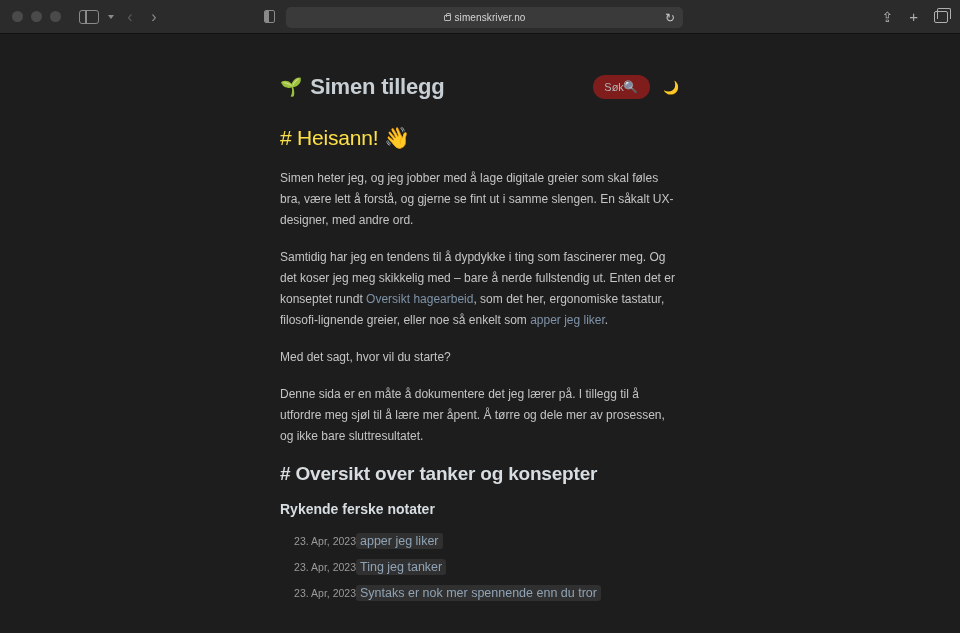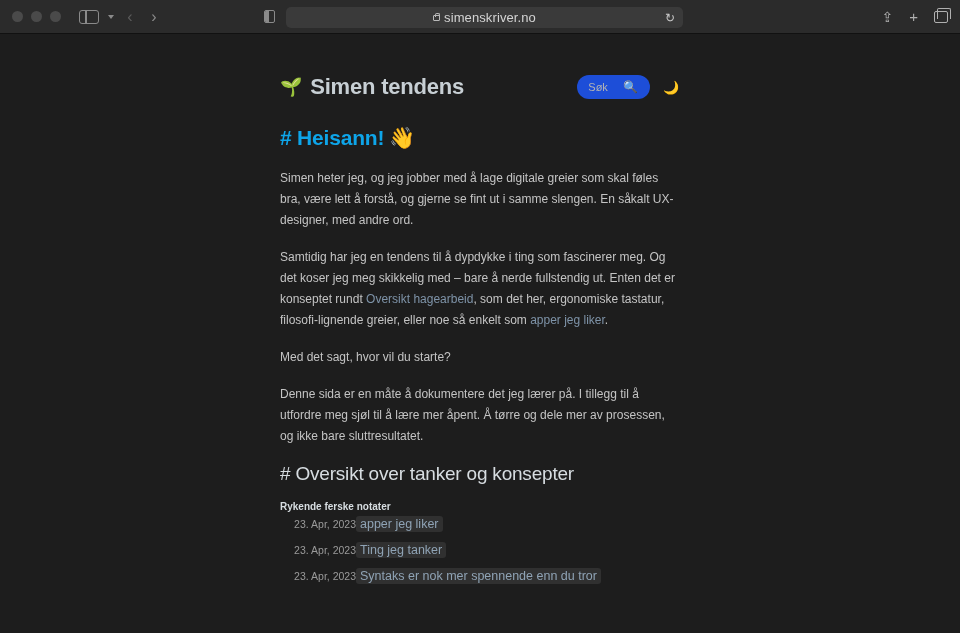--- a/index.html
+++ b/index.html
@@ -69,21 +69,21 @@
     width: 397px;
     height: 21px;
     background: #3a3a3a;
     border-radius: 5px;
     display: flex;
     align-items: center;
     justify-content: center;
     top: 7px;
   }
   .url-text {
-    font-size: 13px;
+    font-size: 10px;
     color: #d4d4d4;
     letter-spacing: 0.1px;
   }
   .lock-icon {
     width: 7px; height: 6px;
     border: 1.2px solid #b9b9b9;
     border-radius: 1px;
     position: relative;
     margin-right: 4px;
     margin-top: 1px;
@@ -178,49 +178,48 @@
   .brand-emoji { font-size: 18px; }
 
   .header-tools {
     display: flex;
     align-items: center;
     gap: 14px;
   }
   .search-box {
     display: flex;
     align-items: center;
-    gap: 16px;
-    background: #1d4ed8;
+    background: #7f1d1d;
     border-radius: 14px;
     padding: 5px 11px;
     font-size: 11px;
     color: #b4b4b4;
   }
   .search-glyph { font-size: 12px; color: #d0d0d0; }
   .moon-toggle { font-size: 13px; color: #d6d6d6; }
 
   h1.post-title {
     font-size: 21px;
-    font-weight: bold;
-    color: #0ea5e9;
+    font-weight: normal;
+    color: #fde047;
     margin: 0 0 18px 0;
     letter-spacing: -0.2px;
   }
   h2.section-title {
     font-size: 19px;
-    font-weight: normal;
+    font-weight: bold;
     color: #d7dde1;
     margin: 15px 0 16px 0;
     letter-spacing: -0.2px;
   }
   h3.sub-title {
-    font-size: 10px;
+    font-size: 14px;
     font-weight: bold;
     color: #d7dde1;
-    margin: 0 0 4px 0;
+    margin: 0 0 16px 0;
   }
 
   p.para {
     font-size: 12px;
     line-height: 1.75;
     margin: 0 0 16px 0;
     color: #c4c4c4;
   }
   a.ilink {
     color: #7e93a8;
@@ -275,21 +274,21 @@
     <span class="tabs-icon"></span>
   </div>
 </div>
 
 <div class="page">
   <div class="content">
 
     <div class="site-header">
       <div class="brand">
         <span class="brand-emoji">🌱</span>
-        <span>Simen tendens</span>
+        <span>Simen tillegg</span>
       </div>
       <div class="header-tools">
         <div class="search-box">
           <span>Søk</span>
           <span class="search-glyph">🔍</span>
         </div>
         <span class="moon-toggle">🌙</span>
       </div>
     </div>
 

